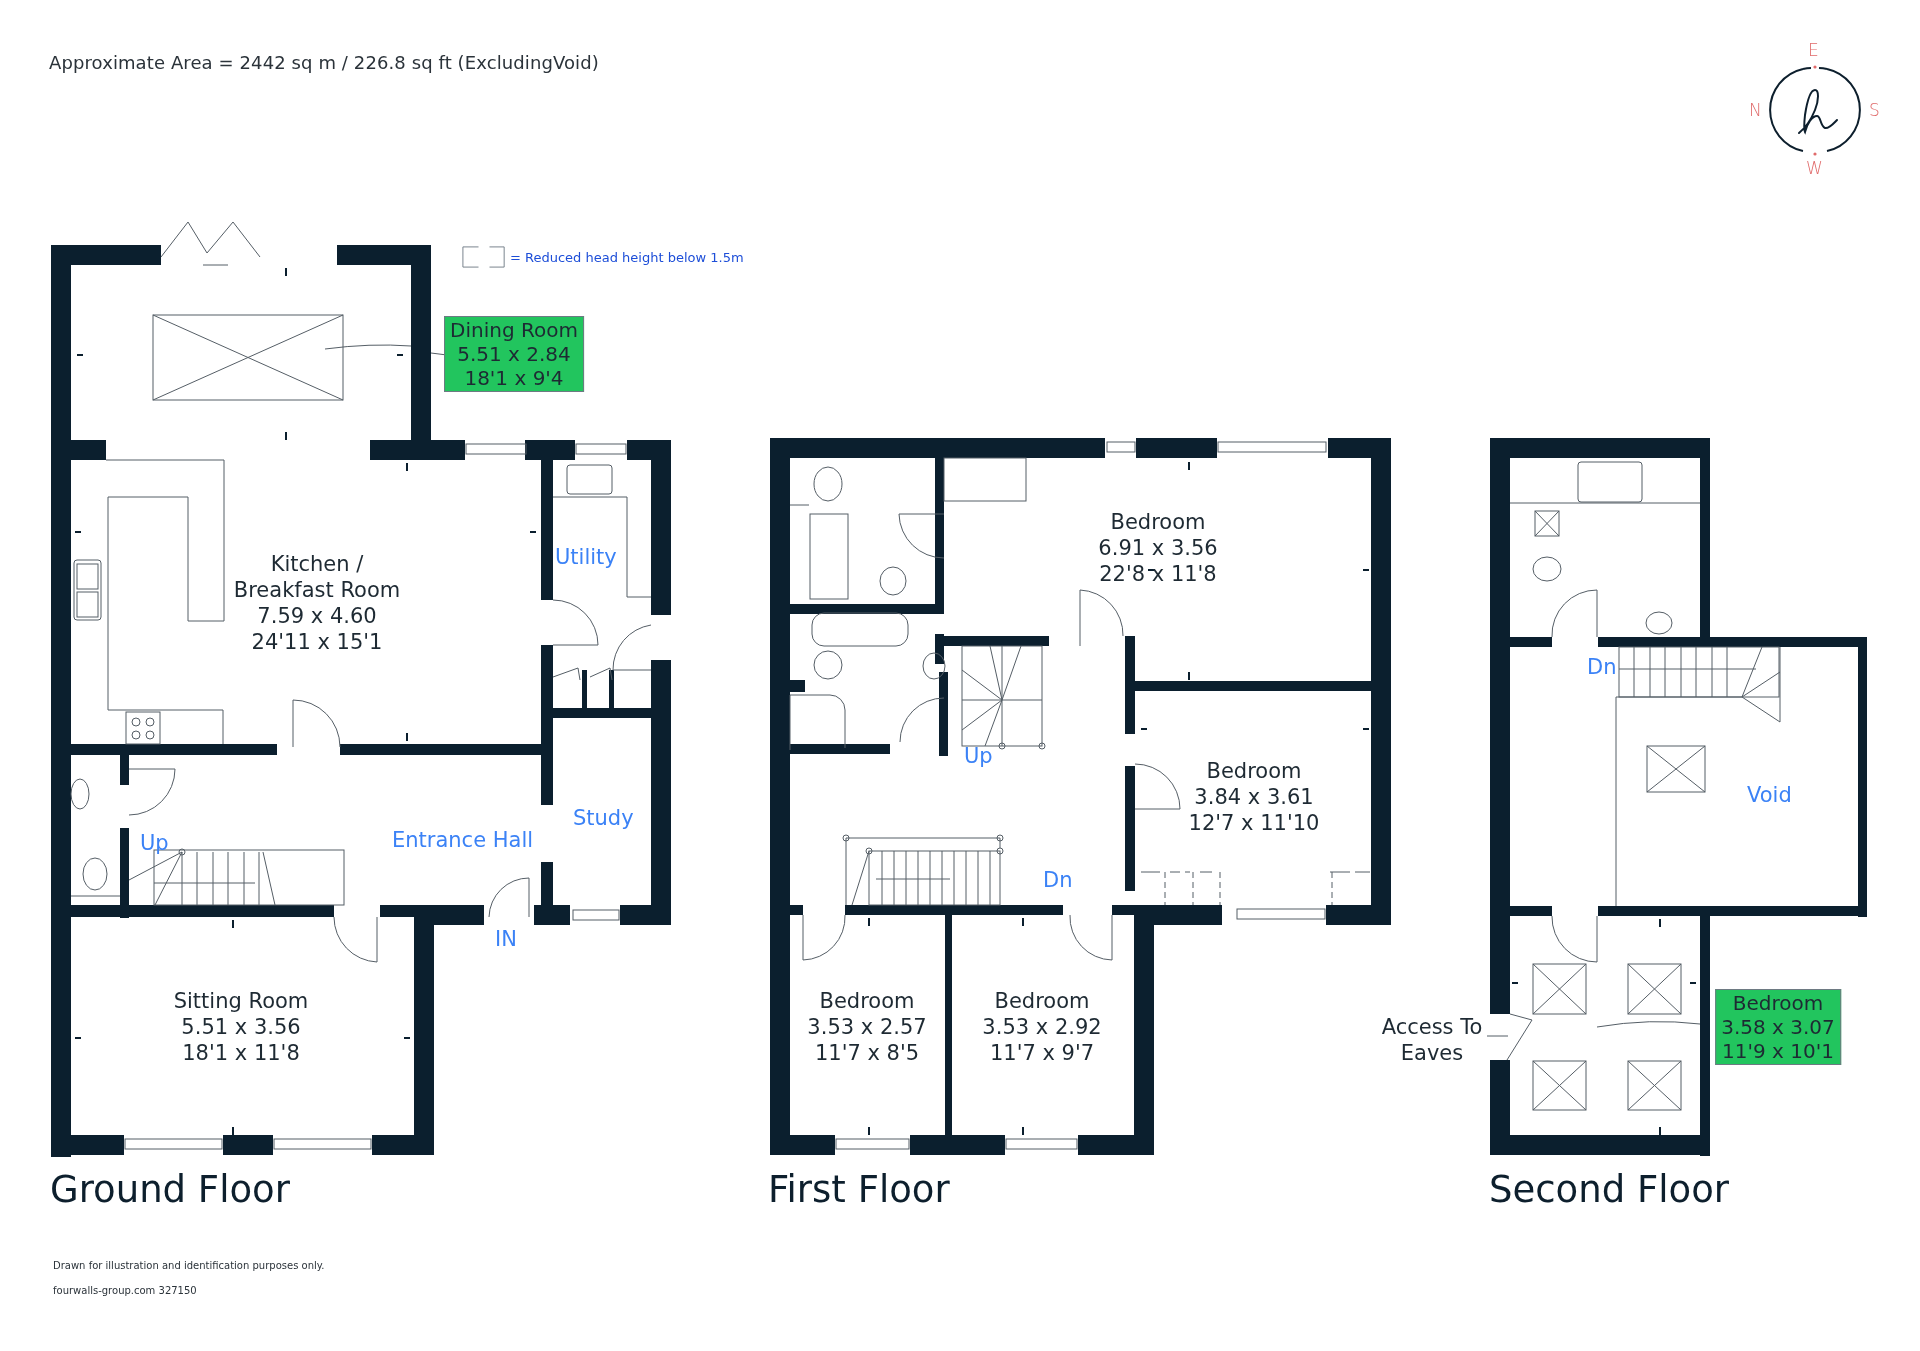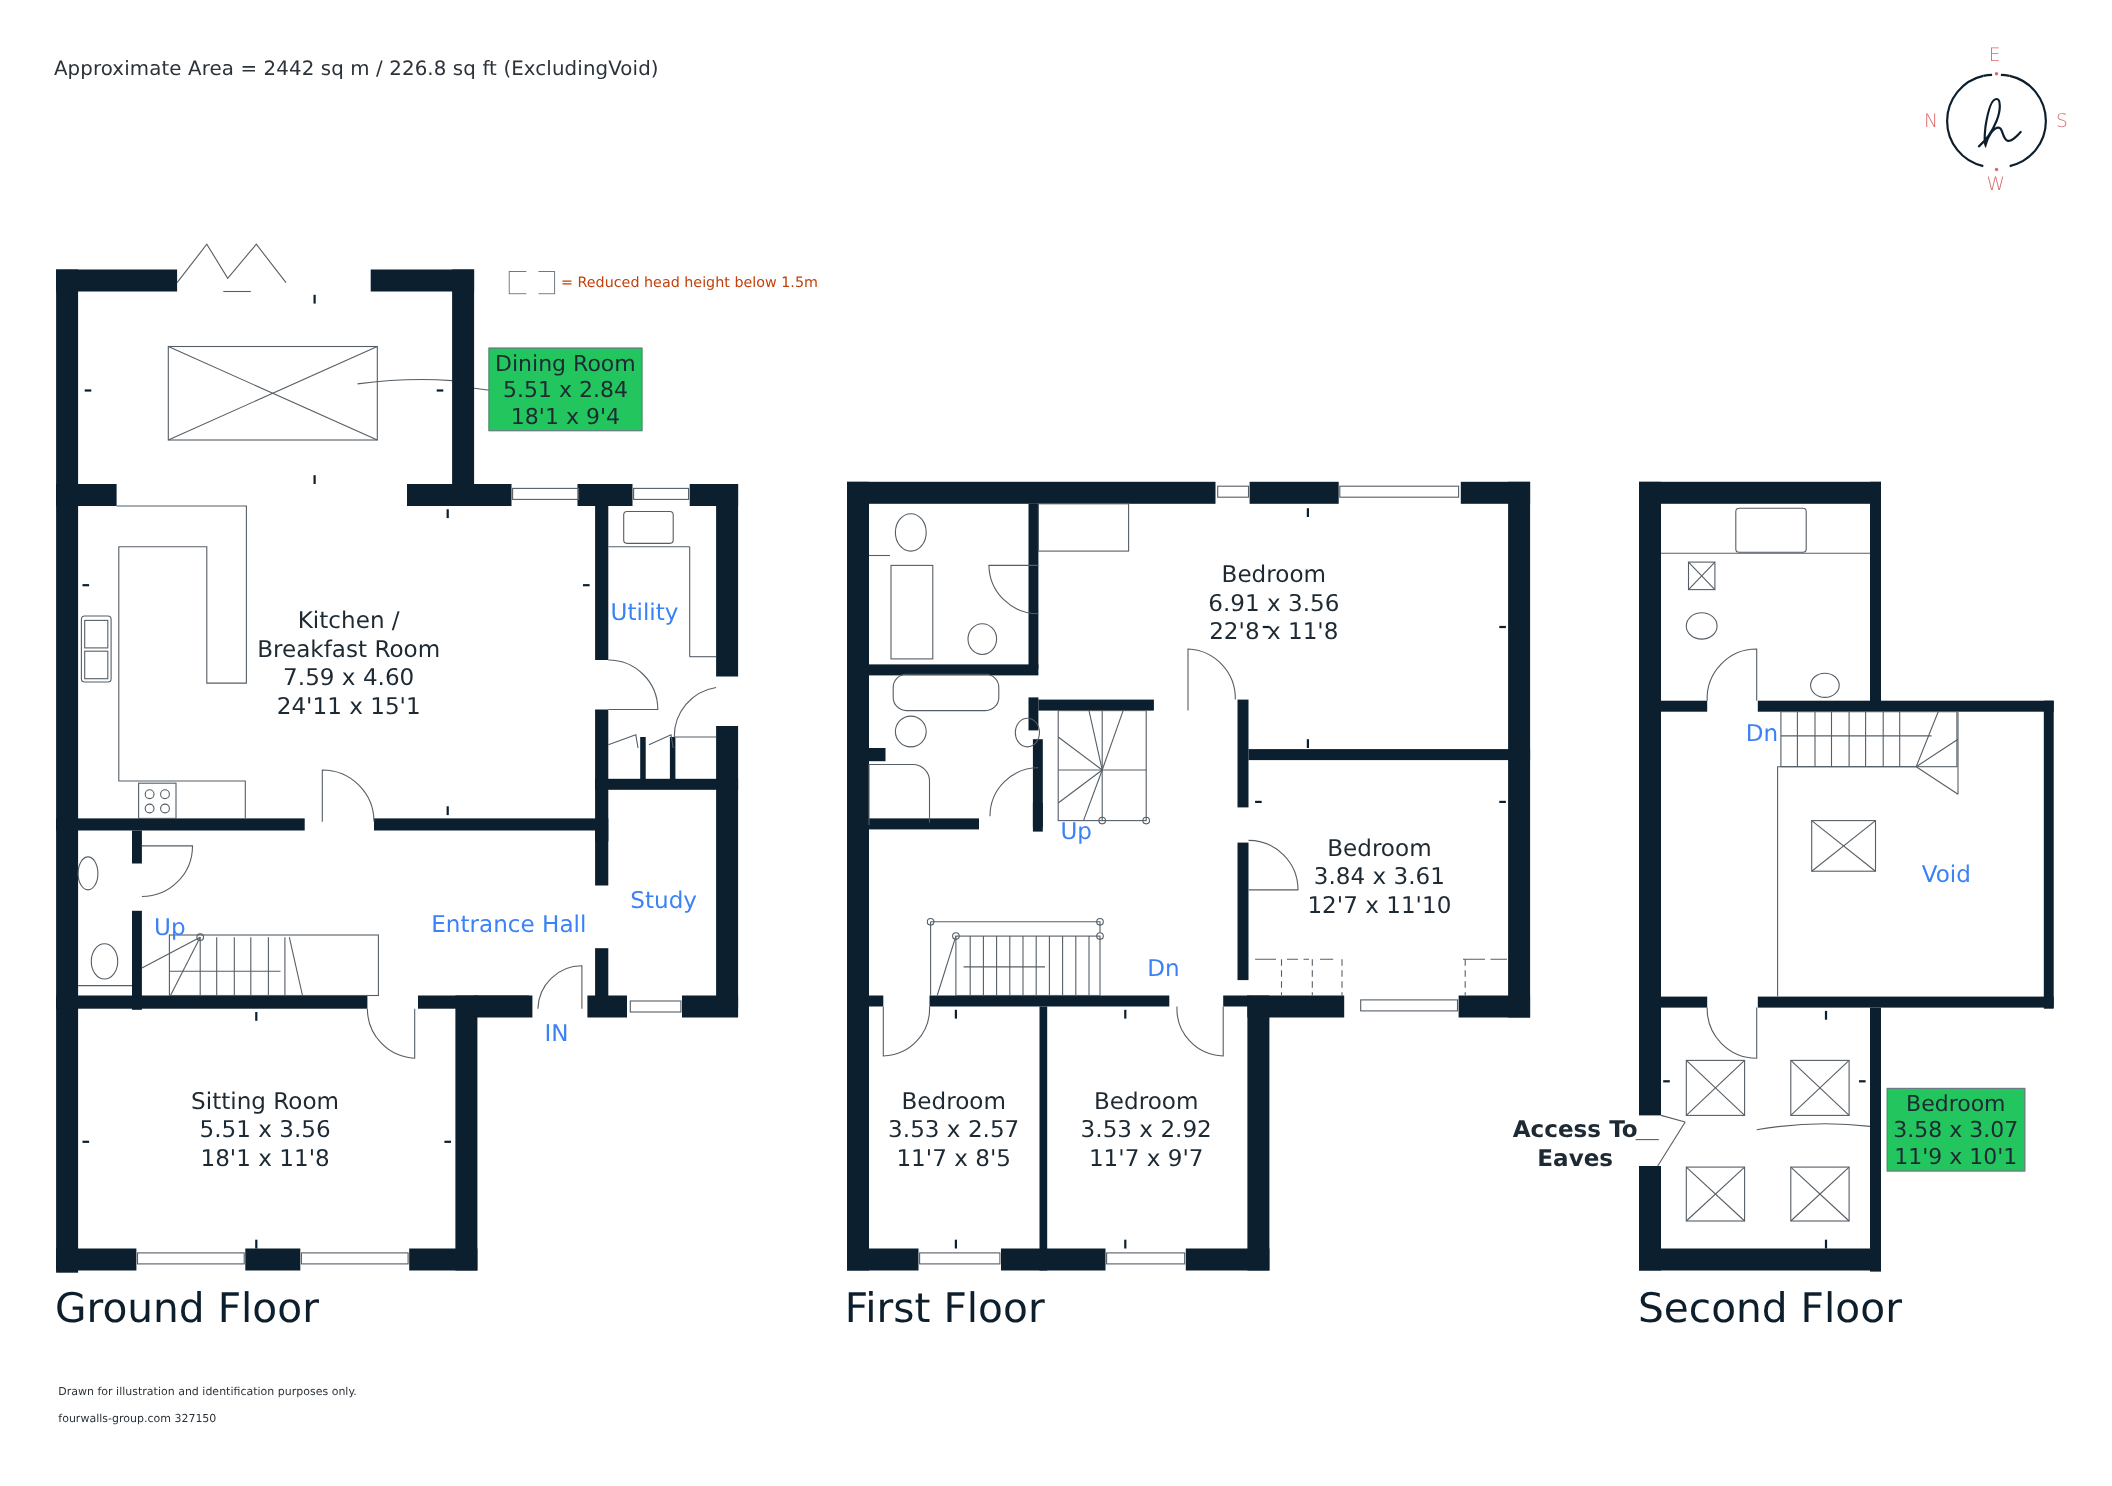--- a/index.html
+++ b/index.html
@@ -1,20 +1,20 @@
 <!DOCTYPE html>
 <html><head>
 <meta charset="utf-8">
 <style>
   html, body { margin: 0; padding: 0; background: #ffffff; }
   body { width: 1920px; height: 1351px; position: relative; overflow: hidden;
          font-family: "DejaVu Sans", "Liberation Sans", sans-serif; color: #1e2a33; }
   .abs { position: absolute; }
   .header-area { left: 49px; top: 52px; font-size: 18px; color: #2b333a; letter-spacing: 0.1px; }
-  .legend { left: 462px; top: 246px; display: flex; align-items: center; gap: 4px; font-size: 13px; color: #c2410c; }
+  .legend { left: 462px; top: 246px; display: flex; align-items: center; gap: 4px; font-size: 13px; color: #1d4ed8; }
   .legend-box { width: 44px; height: 22px; position: relative; }
   .floor-title { font-size: 37px; color: #0d1f2d; font-weight: 400; }
   .room-label { position: absolute; text-align: center; font-size: 21px; line-height: 26px; color: #1e2a33; white-space: nowrap; transform: translateX(-50%); }
   .room-label .line { display: block; }
   .boxed { border: 1px solid #6e7a83; padding: 1px 5px; background: #22c55e; }
   .small-label { position: absolute; font-size: 21px; color: #3b82f6; white-space: nowrap; }
   .footer { left: 53px; font-size: 10px; color: #2b333a; }
   svg { position: absolute; left: 0; top: 0; }
   .compass { left: 1745px; top: 40px; width: 140px; height: 145px; }
   .compass-letter { position: absolute; font-size: 17px; color: #e06a6a; font-weight: 300; }
@@ -390,21 +390,21 @@
 </div>
 <div class="room-label" style="left:1042px; top:988px;">
   <span class="line">Bedroom</span>
   <span class="line">3.53 x 2.92</span>
   <span class="line">11'7 x 9'7</span>
 </div>
 <div class="abs floor-title" style="left:768px; top:1168px;">First Floor</div>
 
 <div class="small-label" style="left:1587px; top:655px;">Dn</div>
 <div class="small-label" style="left:1747px; top:783px;">Void</div>
-<div class="room-label" style="left:1432px; top:1014px;font-weight:bold;">
+<div class="room-label" style="left:1432px; top:1014px;">
   <span class="line">Access To</span>
   <span class="line">Eaves</span>
 </div>
 <div class="room-label boxed" style="left:1778px; top:989px; font-size:20px; line-height:24px;">
   <span class="line">Bedroom</span>
   <span class="line">3.58 x 3.07</span>
   <span class="line">11'9 x 10'1</span>
 </div>
 <div class="abs floor-title" style="left:1489px; top:1168px;">Second Floor</div>
 

